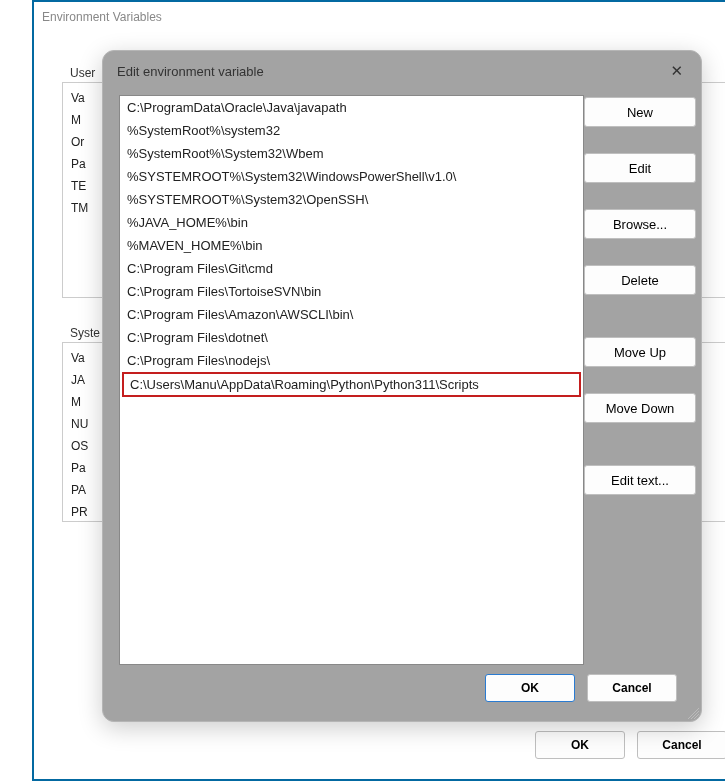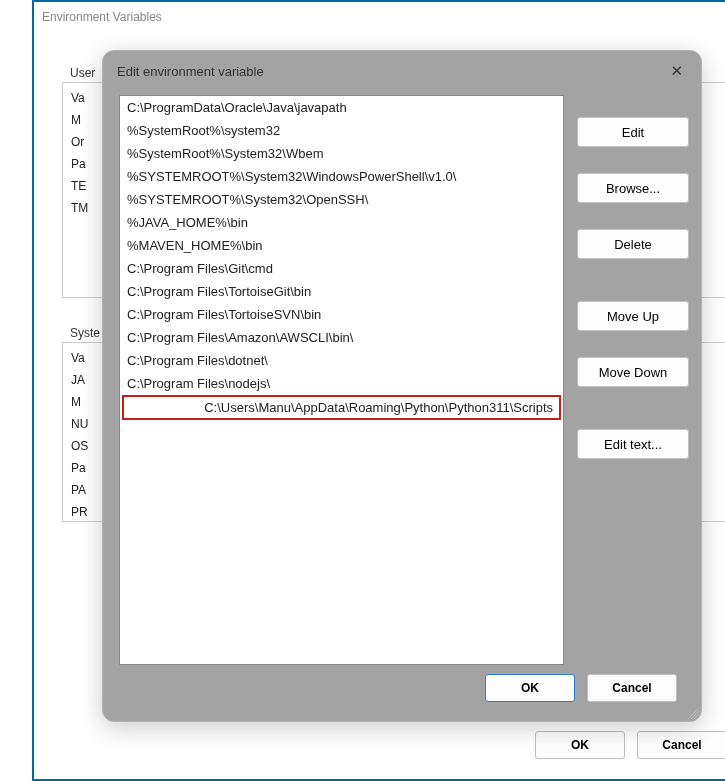--- a/index.html
+++ b/index.html
@@ -50,34 +50,34 @@
       border-radius: 12px;
       display: flex; flex-direction: column;
     }
     .modal-titlebar {
       height: 40px; display: flex; align-items: center;
       justify-content: space-between; padding: 0 10px 0 14px;
       font-size: 13px; color: #333;
     }
     .modal-close { font-size: 15px; padding: 4px 8px; cursor: pointer; }
     .modal-content {
-      flex: 1; display: flex; padding: 4px 12px 0 16px; gap: 13px;
+      flex: 1; display: flex; padding: 4px 5px 0 16px; gap: 0;
       position: relative;
     }
     .path-list {
       flex: 1; border: 1px solid #888;
       font-size: 13px; color: #222;
       overflow: hidden; background: #fff;
     }
     .path-item {
       padding: 3px 6px; white-space: nowrap;
       border: 1px solid transparent;
     }
     .path-item.highlight {
-      border: 2px solid #c41e1e; margin: 0 2px; text-align: right;
+      border: 2px solid #c41e1e; margin: 0 2px;
     }
     .side-buttons {
       width: 112px; display: flex; flex-direction: column;
       gap: 6px; padding-top: 2px;
     }
     .side-btn {
       height: 30px; font-size: 13px;
       background: #fdfdfd; border: 1px solid #bfbfbf; border-radius: 3px;
       display: flex; align-items: center; justify-content: center;
       cursor: pointer;
@@ -150,29 +150,29 @@
     <div class="modal-content">
       <div class="path-list" id="path-list">
           <div class="path-item">C:\ProgramData\Oracle\Java\javapath</div>
           <div class="path-item">%SystemRoot%\system32</div>
           <div class="path-item">%SystemRoot%\System32\Wbem</div>
           <div class="path-item">%SYSTEMROOT%\System32\WindowsPowerShell\v1.0\</div>
           <div class="path-item">%SYSTEMROOT%\System32\OpenSSH\</div>
           <div class="path-item">%JAVA_HOME%\bin</div>
           <div class="path-item">%MAVEN_HOME%\bin</div>
           <div class="path-item">C:\Program Files\Git\cmd</div>
-          <div class="path-item">C:\Program Files\TortoiseGit\bin</div>
           <div class="path-item">C:\Program Files\TortoiseSVN\bin</div>
           <div class="path-item">C:\Program Files\Amazon\AWSCLI\bin\</div>
           <div class="path-item">C:\Program Files\dotnet\</div>
           <div class="path-item">C:\Program Files\nodejs\</div>
           <div class="path-item highlight">C:\Users\Manu\AppData\Roaming\Python\Python311\Scripts</div>
         </div>
 
       <div class="side-buttons">
+        <div class="side-btn">New</div>
         <div class="side-gap-sm"></div>
         <div class="side-btn">Edit</div>
         <div class="side-gap-sm"></div>
         <div class="side-btn">Browse...</div>
         <div class="side-gap-sm"></div>
         <div class="side-btn">Delete</div>
         <div class="side-gap-lg"></div>
         <div class="side-btn">Move Up</div>
         <div class="side-gap-sm"></div>
         <div class="side-btn">Move Down</div>

